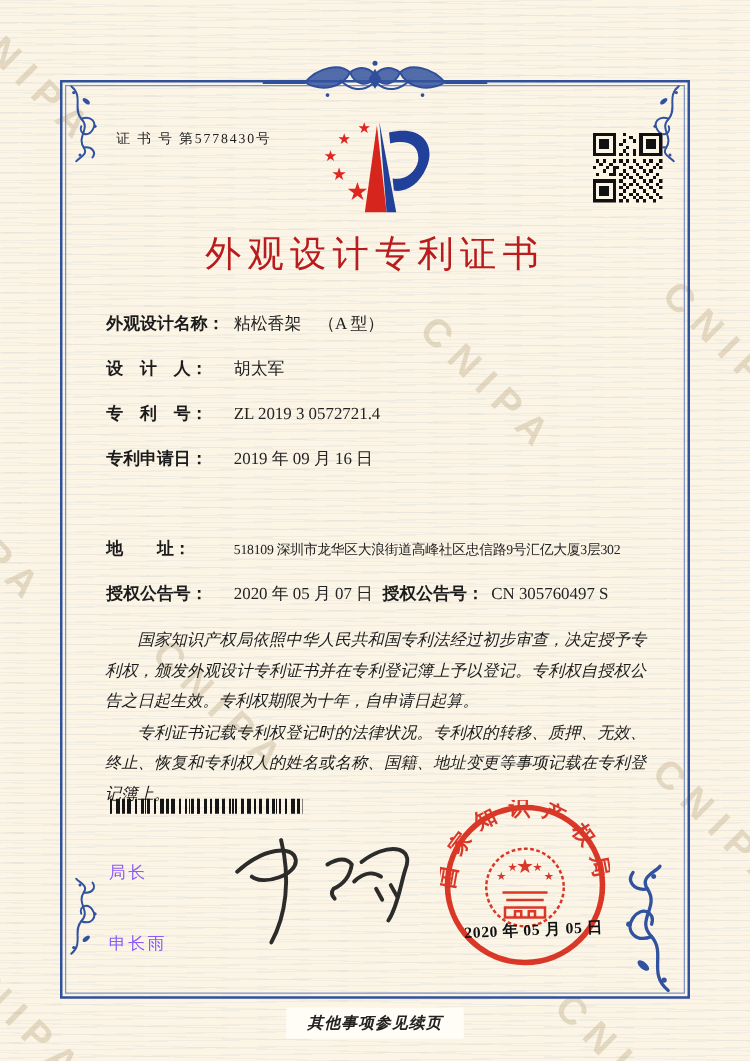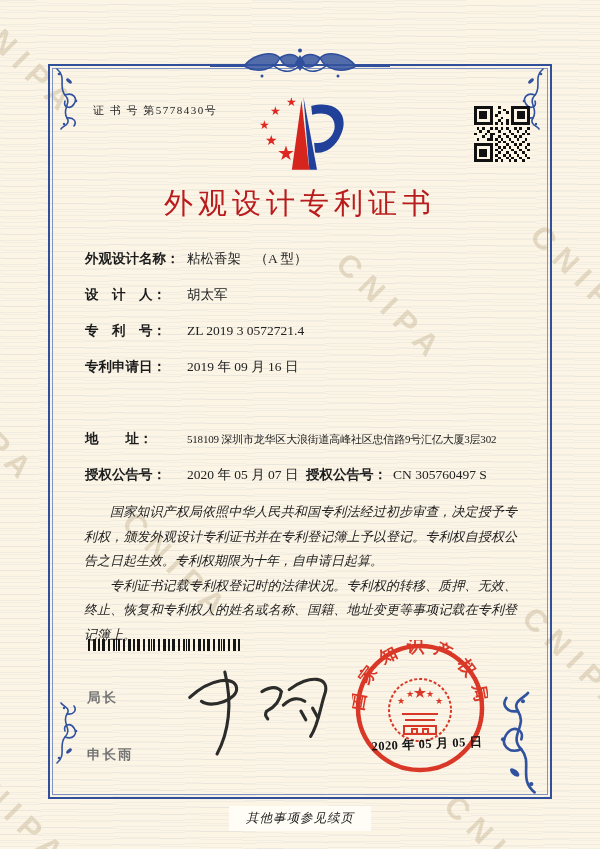--- a/index.html
+++ b/index.html
@@ -45,33 +45,33 @@
     font-size:13px; line-height:24.5px; font-style:italic; color:#1c1c1c;
     text-align:justify;
   }
   .body-text p{ margin:0; text-indent:2em; }
   .barcode{
     position:absolute; left:88px; top:639px; width:154px; height:12px;
     background:
       repeating-linear-gradient(90deg,#151515 0 2px,transparent 2px 5px),
       repeating-linear-gradient(90deg,#151515 0 1px,transparent 1px 7px);
   }
-  .signoff{ position:absolute; left:87px; font-family:"Liberation Sans","DejaVu Sans",sans-serif; font-size:13.5px; font-weight:700; color:#737373; letter-spacing:2px;}
+  .signoff{ position:absolute; left:87px; font-family:"Liberation Sans","DejaVu Sans",sans-serif; font-size:13.5px; font-weight:400; color:#8b5cf6; letter-spacing:2px;}
   .sig-svg{ position:absolute; left:180px; top:664px; width:156px; height:98px; }
   .seal-svg{ position:absolute; left:352px; top:640px; width:136px; height:136px; mix-blend-mode:multiply; opacity:.93; }
   .seal-date{
     position:absolute; left:366px; top:736px; width:122px; text-align:center;
     font-size:12.5px; font-weight:bold; color:#111; letter-spacing:.5px;
     transform:rotate(-2.5deg);
   }
   .page-num{ position:absolute; left:0; right:0; top:772px; text-align:center; font-size:11.5px; color:#333; letter-spacing:1px; }
   .footer-note-box{
     position:absolute; left:229px; top:806px; width:142px; height:25px;
     background:#fffdf6; text-align:center; line-height:25px;
-    font-size:12.5px; font-style:italic; color:#222; letter-spacing:1px;
+    font-size:12.5px; font-style:italic; color:#222; letter-spacing:1px;font-weight:bold;
   }
 </style>
 </head>
 <body>
 
 <div class="page">
 
   <div class="guilloche"></div>
 
   <span class="wm" style="left:-14px;top:0px">CNIPA</span>

